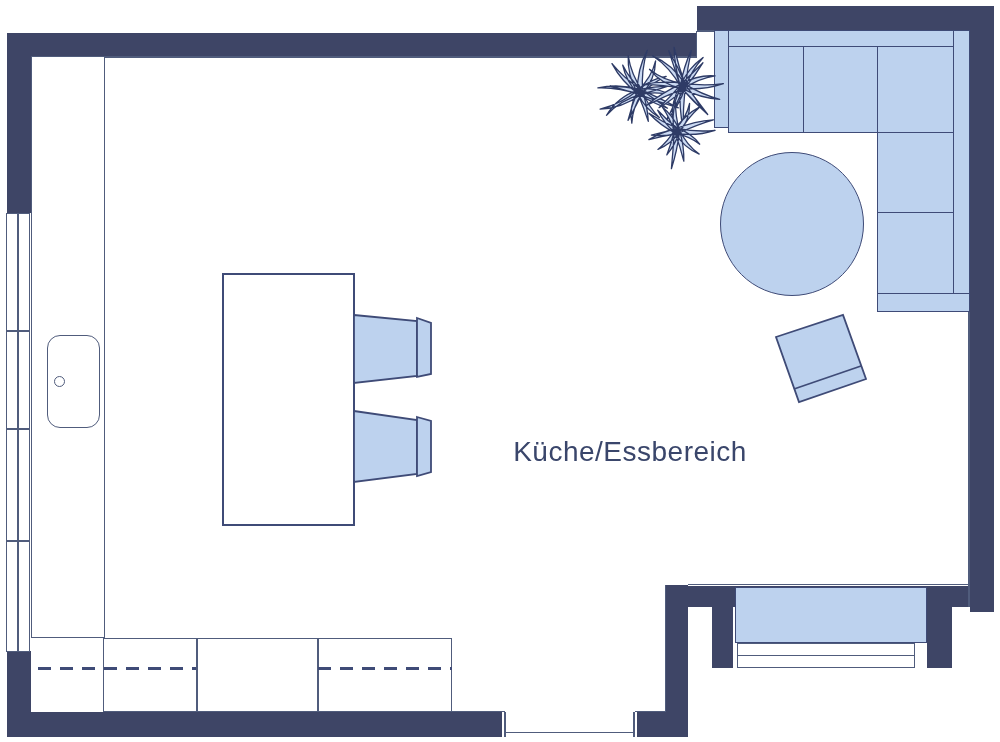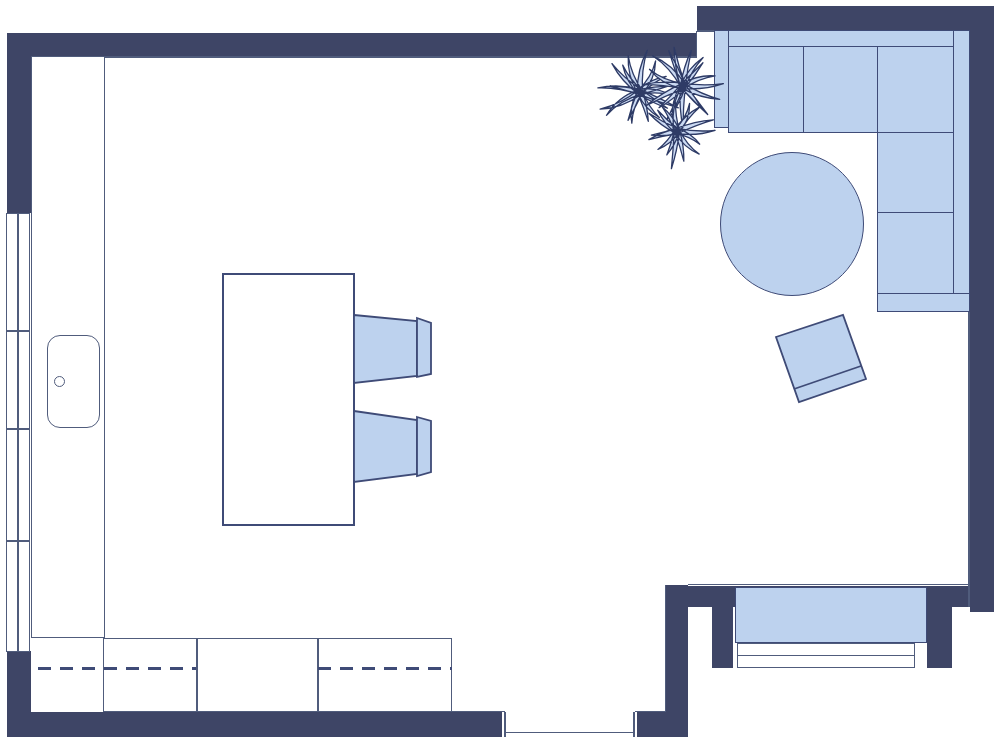--- a/index.html
+++ b/index.html
@@ -95,14 +95,15 @@
     <polygon class="f2" points="417,417 431,421 431,472 417,476"></polygon>
     <polygon class="f2" points="776,337 843,315 866,379 799,402"></polygon>
     <line x1="794" y1="389" x2="861" y2="366" stroke="var(--stroke)" stroke-width="1.8"></line>
     <g id="plants">
         <path d="M639.7 94.6Q656.4 90.8 670.9 95.2Q656.8 86.8 640.3 89.4ZM639.0 94.4Q659.1 102.2 678.3 107.9Q660.7 98.5 641.0 89.6ZM638.7 94.2Q652.8 103.0 667.5 108.2Q654.8 99.6 641.3 89.8ZM637.9 93.6Q644.9 109.2 659.5 117.6Q648.1 106.8 642.1 90.4ZM637.5 92.7Q643.7 107.5 648.3 121.4Q647.5 106.4 642.5 91.3ZM637.5 91.3Q628.6 106.3 631.8 123.1Q632.5 107.3 642.5 92.7ZM637.6 91.0Q631.6 105.9 628.0 120.4Q635.3 107.4 642.4 93.0ZM638.5 89.9Q617.6 96.9 606.5 115.3Q619.9 100.2 641.5 94.1ZM639.0 89.6Q620.8 104.4 600.1 109.1Q622.3 108.1 641.0 94.4ZM640.3 89.4Q618.8 83.1 597.9 87.8Q618.4 87.1 639.7 94.6ZM640.5 89.5Q625.0 86.1 610.0 86.0Q624.2 90.0 639.5 94.5ZM641.8 90.2Q624.2 78.5 612.0 63.6Q621.3 81.3 638.2 93.8ZM642.2 90.6Q629.4 79.0 622.7 65.1Q626.1 81.2 637.8 93.4ZM642.5 91.2Q631.0 74.1 628.2 55.9Q627.2 75.4 637.5 92.8ZM642.6 92.4Q641.0 69.9 647.3 50.4Q637.1 69.2 637.4 91.6ZM642.3 93.2Q655.2 79.4 655.6 60.9Q651.6 77.6 637.7 90.8ZM641.3 94.2Q652.7 82.3 666.2 76.4Q650.6 78.8 638.7 89.8ZM640.5 94.5Q654.9 90.6 668.1 86.1Q654.1 86.6 639.5 89.5Z" class="plant"></path>
         <path d="M683.1 88.6Q704.3 90.2 723.4 83.7Q704.1 86.2 682.9 83.4ZM682.1 88.4Q700.2 98.2 719.7 99.3Q701.5 94.4 683.9 83.6ZM681.0 87.7Q693.8 102.6 707.7 114.5Q696.8 100.0 685.0 84.3ZM681.0 87.7Q691.7 98.6 701.6 108.6Q694.8 96.0 685.0 84.3ZM680.4 86.0Q678.7 108.5 683.4 129.3Q682.7 108.5 685.6 86.0ZM680.5 85.2Q670.6 101.7 672.6 120.4Q674.4 102.9 685.5 86.8ZM680.7 84.8Q675.1 105.3 665.3 121.8Q678.7 107.1 685.3 87.2ZM681.3 84.1Q670.2 97.0 659.0 107.7Q672.9 100.0 684.7 87.9ZM681.8 83.7Q661.9 92.8 646.0 105.7Q663.8 96.4 684.2 88.3ZM683.1 83.4Q662.2 80.5 642.6 84.7Q662.0 84.5 682.9 88.6ZM684.2 83.7Q663.7 81.1 649.5 69.3Q661.9 84.7 681.8 88.3ZM684.8 84.2Q673.0 64.4 652.6 55.8Q670.2 67.3 681.2 87.8ZM685.4 85.0Q678.1 66.7 668.8 50.8Q674.4 68.2 680.6 87.0ZM685.5 85.4Q678.4 66.0 674.1 47.5Q674.6 66.9 680.5 86.6ZM685.5 86.6Q687.5 67.6 691.2 50.6Q683.6 66.7 680.5 85.4ZM685.1 87.5Q691.8 70.0 703.1 57.5Q688.6 67.7 680.9 84.5ZM685.0 87.7Q695.4 75.6 703.0 62.7Q692.4 73.0 681.0 84.3ZM683.8 88.5Q698.9 78.4 715.1 75.9Q697.7 74.6 682.2 83.5Z" class="plant"></path>
         <path d="M677.0 133.6Q696.9 136.3 715.1 130.3Q696.9 132.3 677.0 128.4ZM675.7 133.2Q689.6 136.6 699.7 144.2Q691.6 133.1 678.3 128.8ZM675.1 132.8Q683.7 147.7 699.2 154.1Q686.6 144.9 678.9 129.2ZM674.5 131.6Q680.3 146.8 683.8 161.2Q684.2 145.9 679.5 130.4ZM674.4 130.6Q673.1 150.4 671.4 168.7Q677.1 151.0 679.6 131.4ZM674.6 130.0Q671.4 143.3 666.8 154.9Q675.1 144.9 679.4 132.0ZM675.2 129.1Q667.9 141.5 657.9 149.4Q670.7 144.3 678.8 132.9ZM676.2 128.5Q661.4 132.1 648.9 139.6Q662.5 135.9 677.8 133.5ZM676.6 128.4Q663.6 132.4 651.4 135.2Q664.2 136.4 677.4 133.6ZM678.4 128.8Q662.3 121.9 648.9 113.2Q660.1 125.3 675.6 133.2ZM678.9 129.2Q666.8 120.4 657.7 110.2Q663.9 123.1 675.1 132.8ZM679.2 129.6Q673.2 115.9 662.1 106.7Q669.8 118.0 674.8 132.4ZM679.6 130.9Q675.1 116.0 675.7 102.0Q671.1 116.2 674.4 131.1ZM679.4 132.1Q690.0 119.7 689.6 103.5Q686.4 118.0 674.6 129.9ZM678.9 132.8Q687.8 117.5 699.8 106.9Q684.9 114.7 675.1 129.2ZM677.8 133.5Q695.9 124.9 713.4 119.8Q694.7 121.1 676.2 128.5Z" class="plant"></path>
       </g>
   </svg>
 
+  <div id="room-label">Küche/Essbereich</div>
 
 </div>
 
 </body></html>

